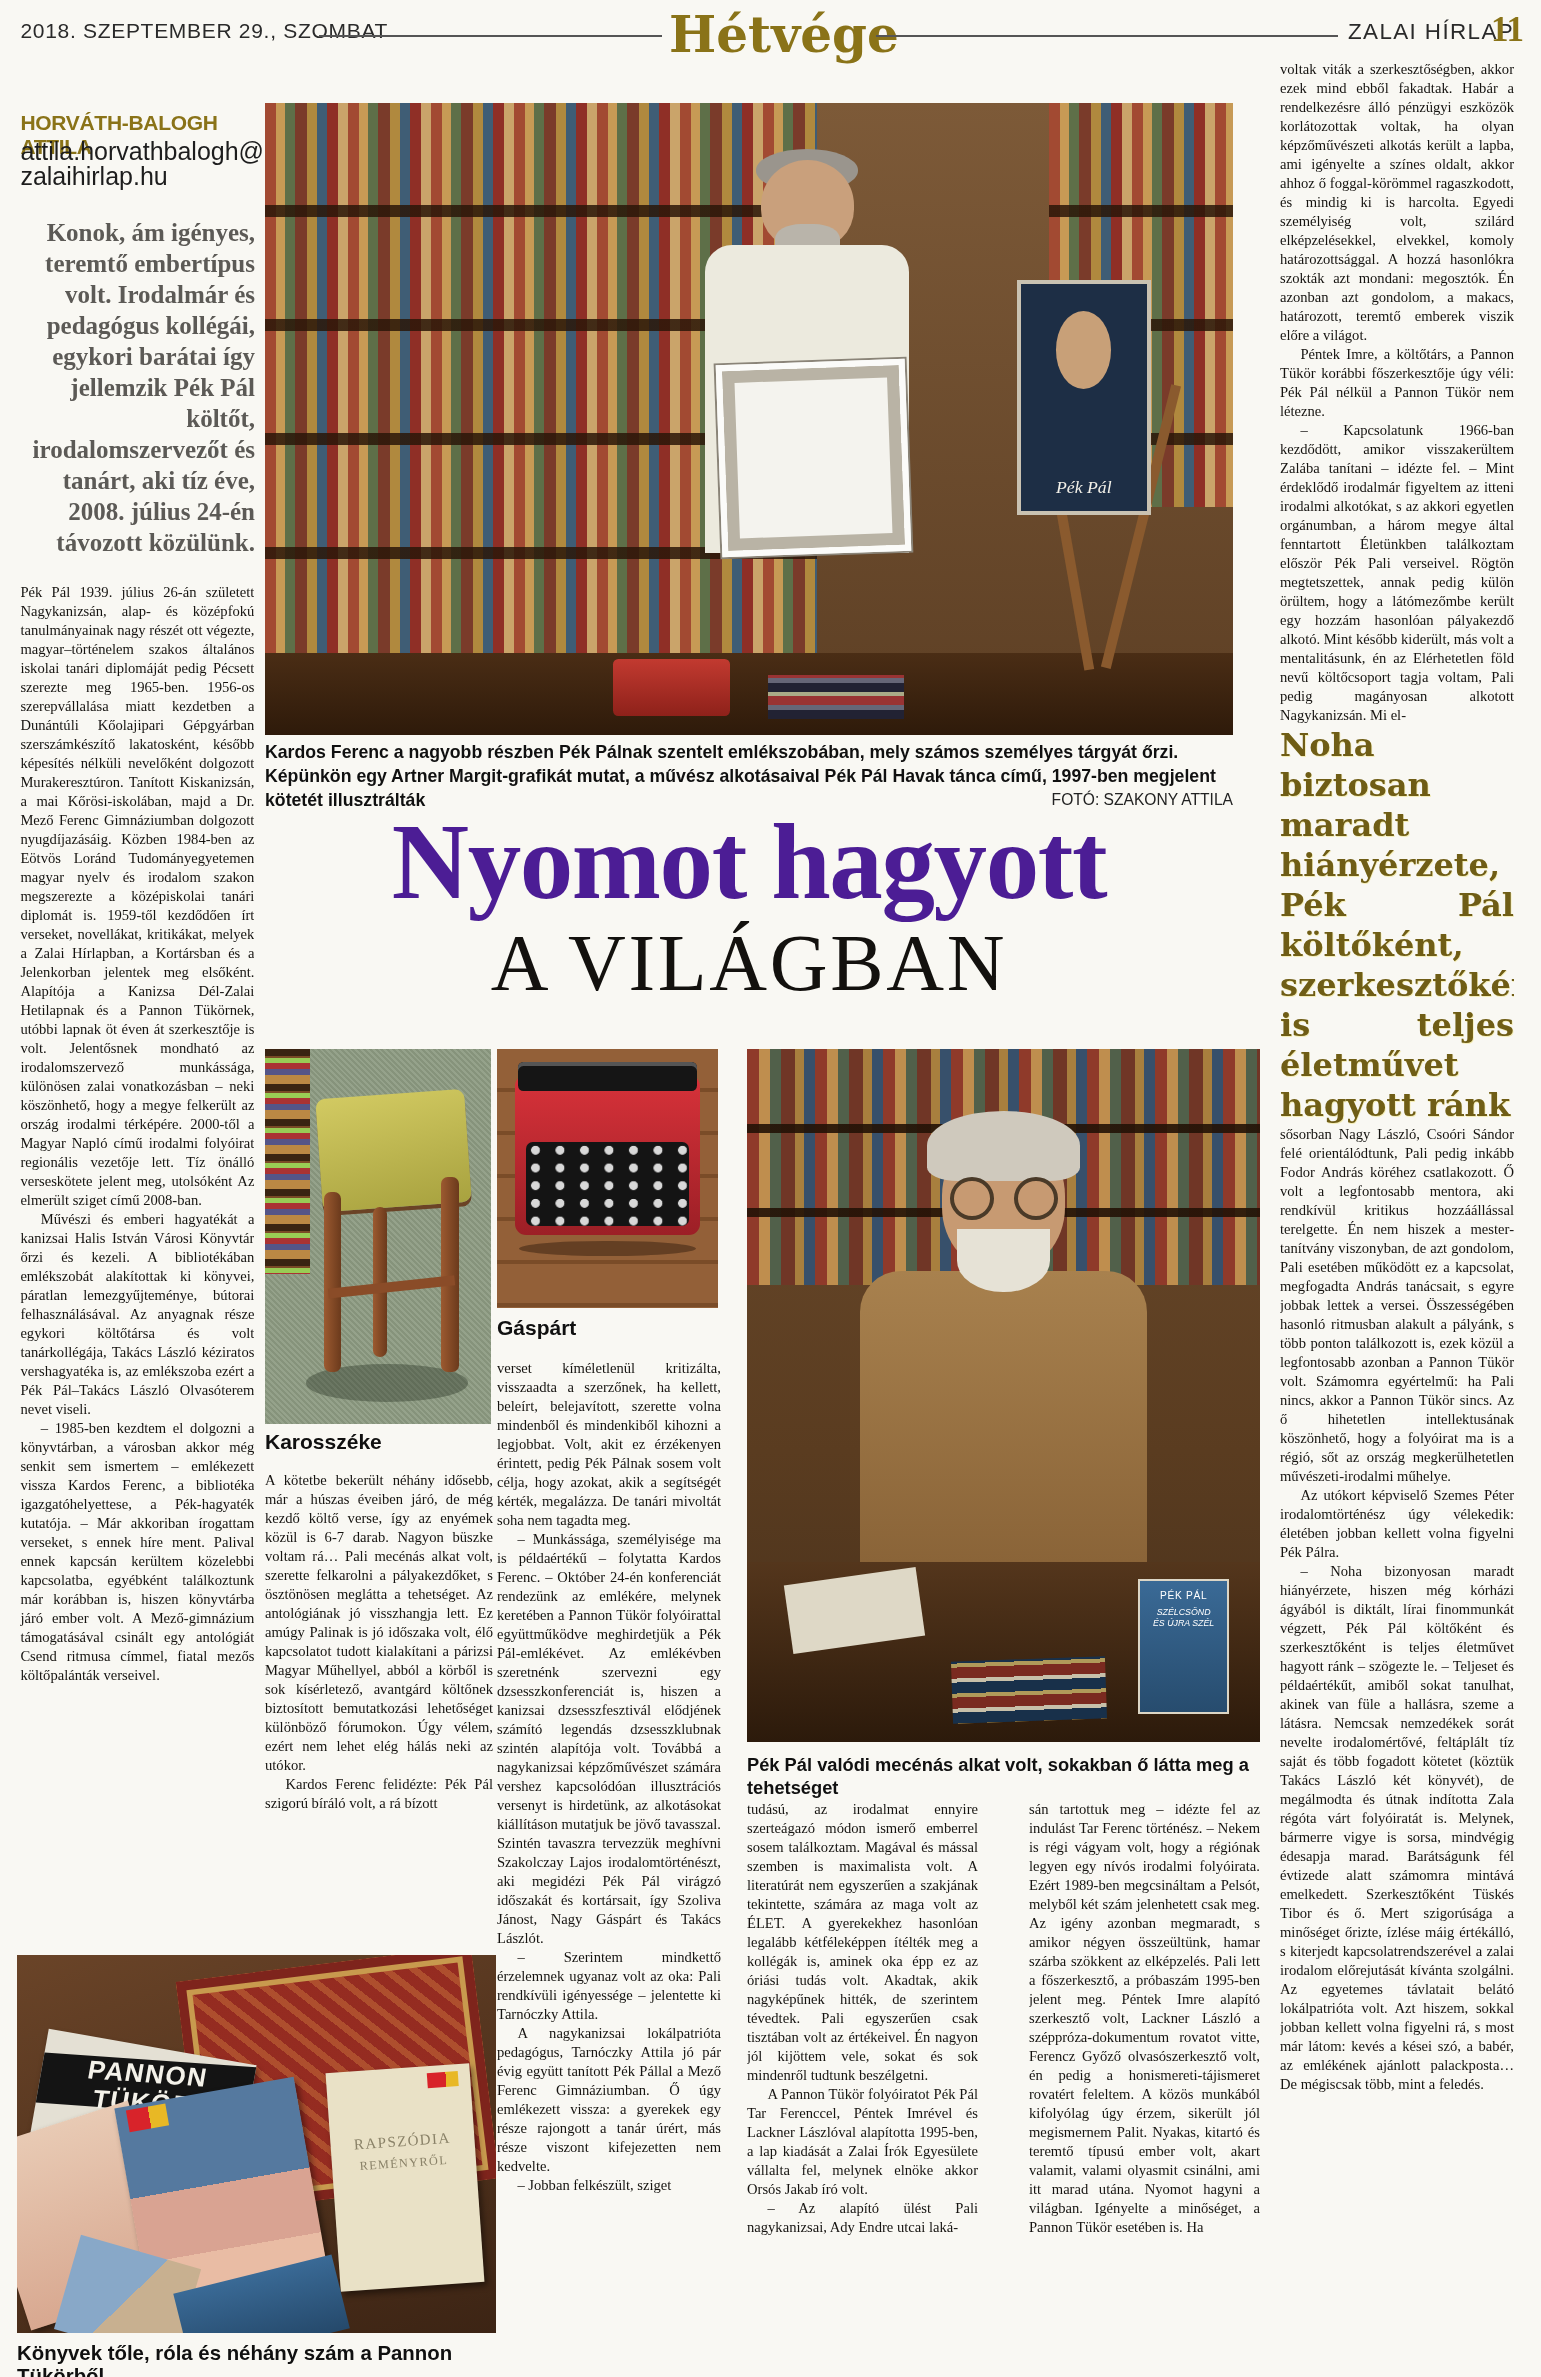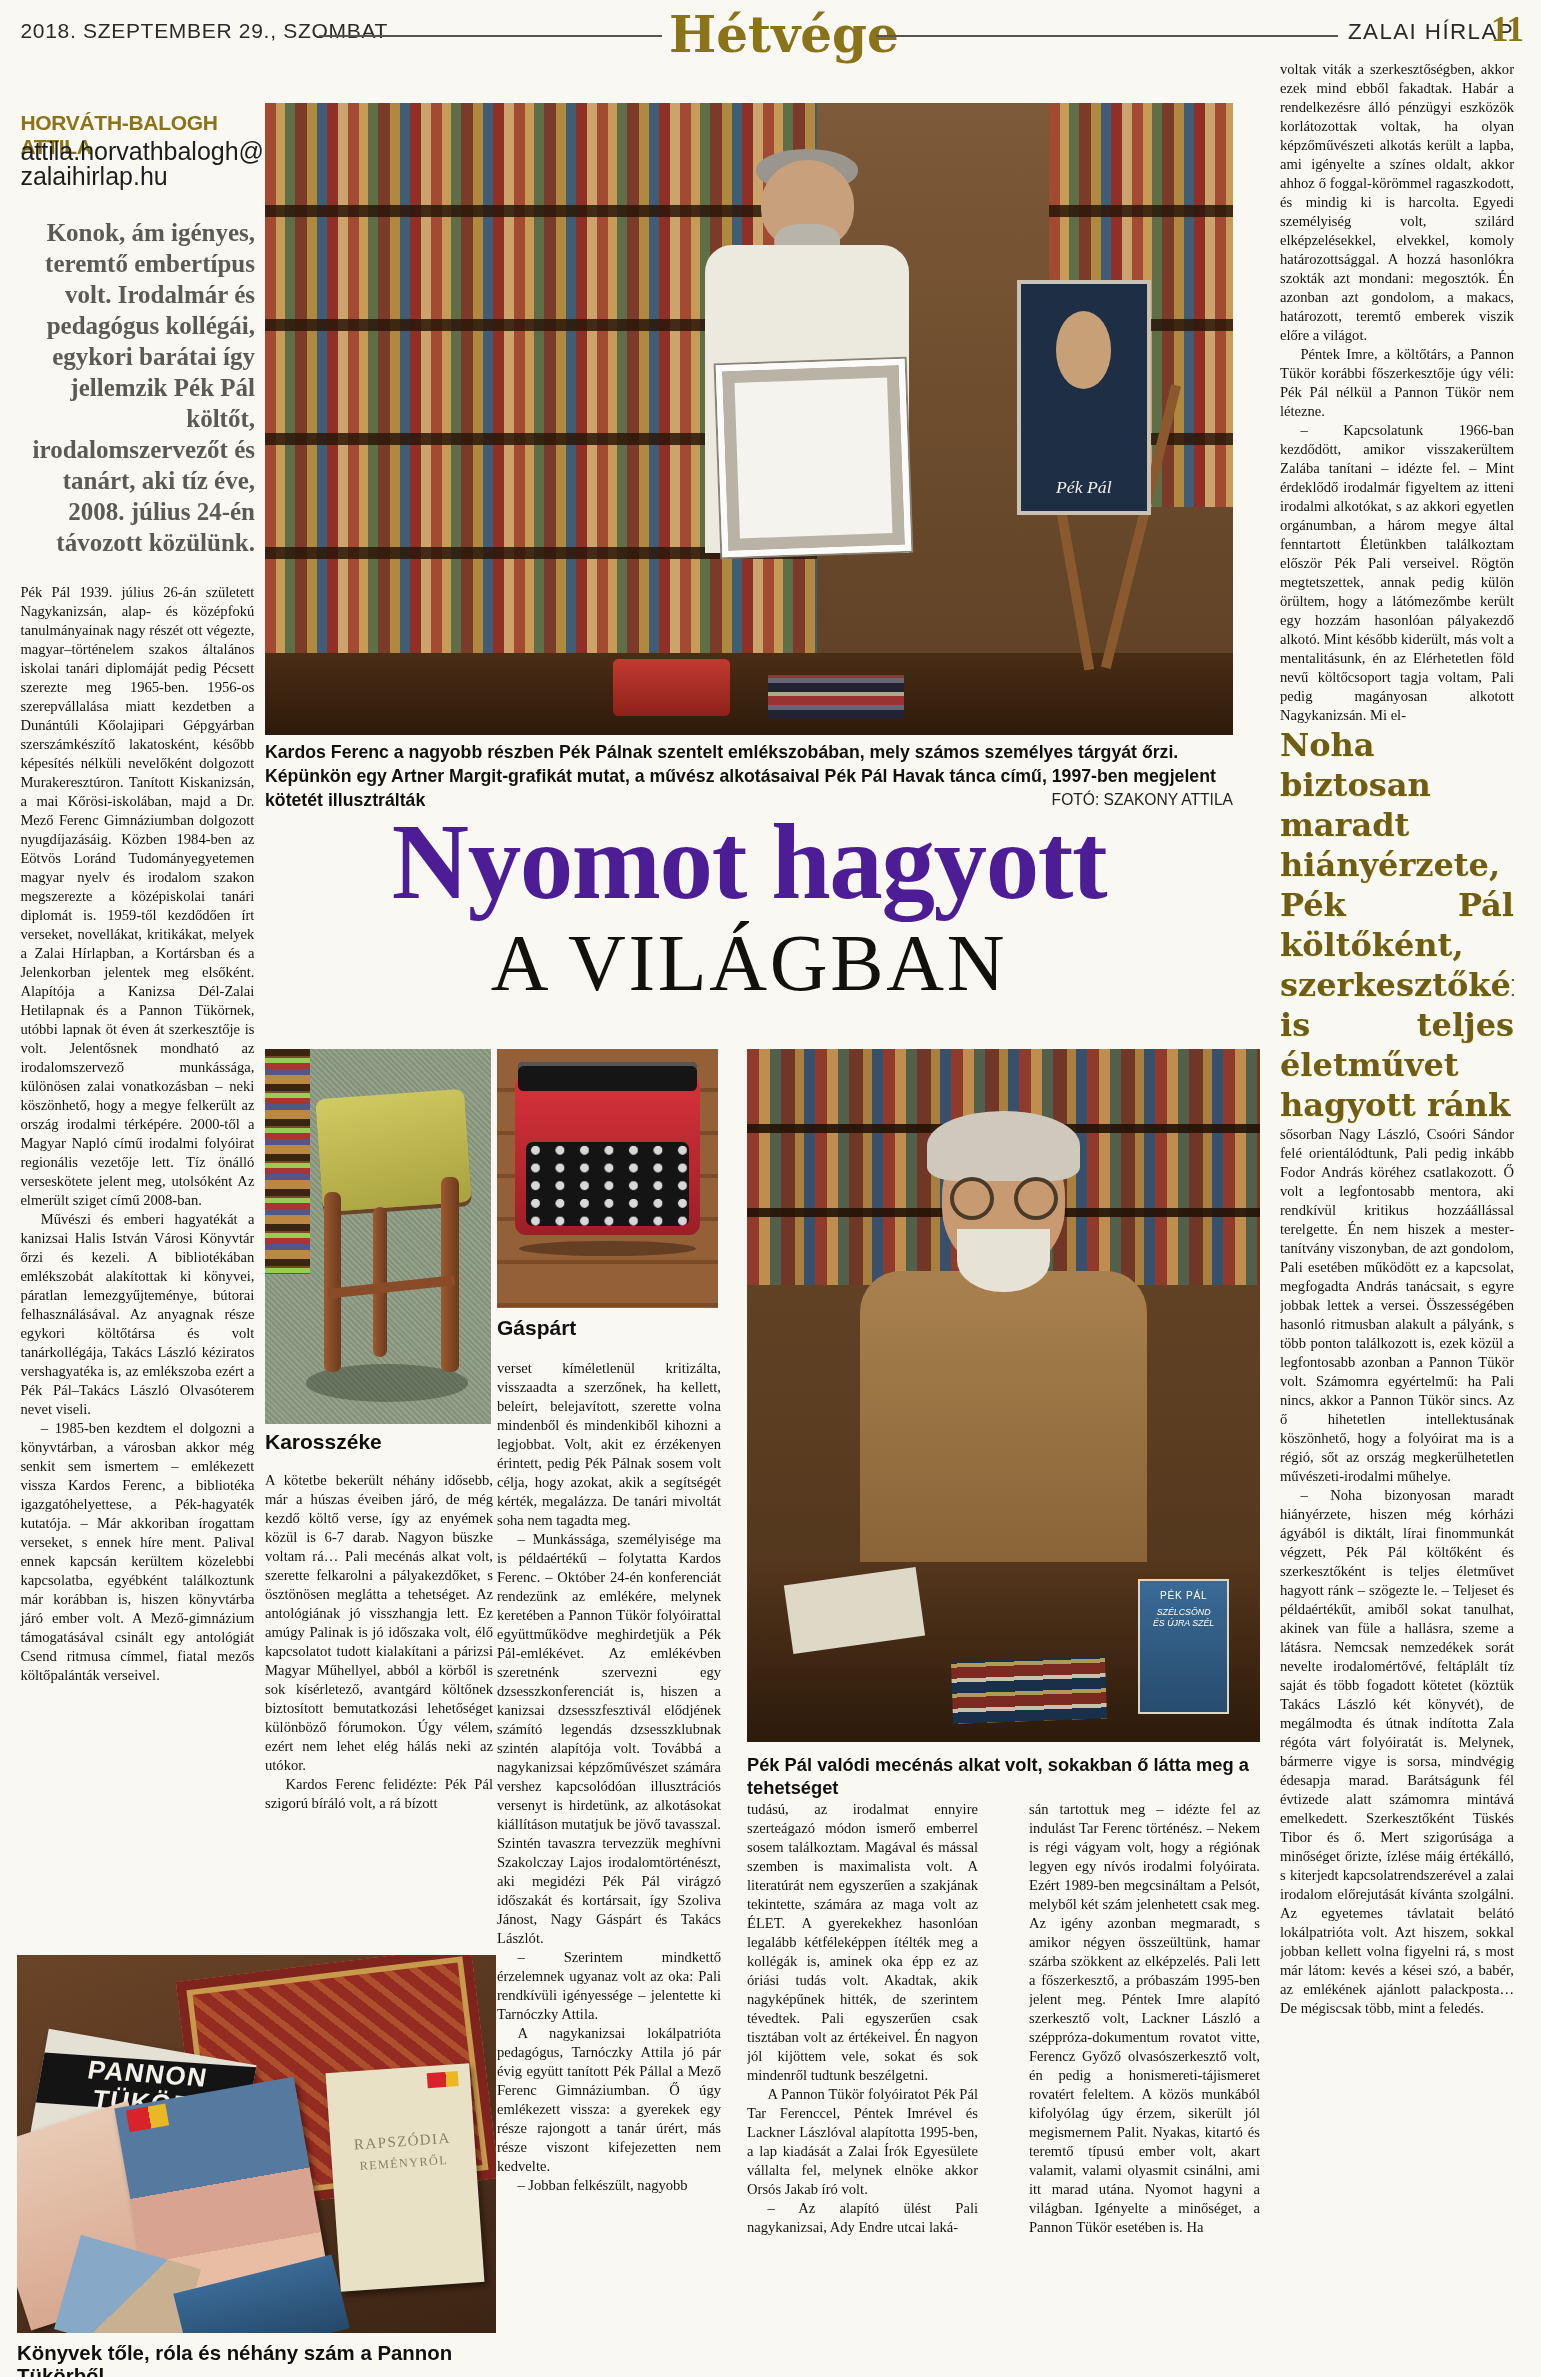--- a/index.html
+++ b/index.html
@@ -214,21 +214,21 @@
       <div class="tw-carriage"></div>
       <div class="tw-keys"></div>
     </div>
   </div>
   <div class="cap lbl-irogep">Gáspárt</div>
   <div class="col c3">
     <p>verset kíméletlenül kritizálta, visszaadta a szerzőnek, ha kellett, beleírt, belejavított, szerette volna mindenből és mindenkiből kihozni a legjobbat. Volt, akit ez érzékenyen érintett, pedig Pék Pálnak sosem volt célja, hogy azokat, akik a segítségét kérték, megalázza. De tanári mivoltát soha nem tagadta meg.</p>
     <p class="ind">– Munkássága, személyisége ma is példaértékű – folytatta Kardos Ferenc. – Október 24-én konferenciát rendezünk az emlékére, melynek keretében a Pannon Tükör folyóirattal együttműködve meghirdetjük a Pék Pál-emlékévet. Az emlékévben szeretnénk szervezni egy dzsesszkonferenciát is, hiszen a kanizsai dzsesszfesztivál elődjének számító legendás dzsesszklubnak szintén alapítója volt. Továbbá a nagykanizsai képzőművészet számára vershez kapcsolódóan illusztrációs versenyt is hirdetünk, az alkotásokat kiállításon mutatjuk be jövő tavasszal. Szintén tavaszra tervezzük meghívni Szakolczay Lajos irodalomtörténészt, aki megidézi Pék Pál virágzó időszakát és kortársait, így Szoliva Jánost, Nagy Gáspárt és Takács Lászlót.</p>
     <p class="ind">– Szerintem mindkettő érzelemnek ugyanaz volt az oka: Pali rendkívüli igényessége – jelentette ki Tarnóczky Attila.</p>
     <p class="ind">A nagykanizsai lokálpatrióta pedagógus, Tarnóczky Attila jó pár évig együtt tanított Pék Pállal a Mező Ferenc Gimnáziumban. Ő úgy emlékezett vissza: a gyerekek egy része rajongott a tanár úrért, más része viszont kifejezetten nem kedvelte.</p>
-    <p class="ind">– Jobban felkészült, nagyobb</p>
+    <p class="ind">– Jobban felkészült, sziget</p>
   </div>
 
   <div class="photo ph-man2">
     <div class="m2-shelf"></div>
     <div class="m2-sweater"></div>
     <div class="m2-head"></div>
     <div class="m2-hair"></div>
     <div class="m2-glass g1"></div>
     <div class="m2-glass g2"></div>
     <div class="m2-beard"></div>
@@ -249,20 +249,21 @@
   <div class="col c5">
     <p>sán tartottuk meg – idézte fel az indulást Tar Ferenc történész. – Nekem is régi vágyam volt, hogy a régiónak legyen egy nívós irodalmi folyóirata. Ezért 1989-ben megcsináltam a Pelsót, melyből két szám jelenhetett csak meg. Az igény azonban megmaradt, s amikor négyen összeültünk, hamar szárba szökkent az elképzelés. Pali lett a főszerkesztő, a próbaszám 1995-ben jelent meg. Péntek Imre alapító szerkesztő volt, Lackner László a széppróza-dokumentum rovatot vitte, Ferencz Győző olvasószerkesztő volt, én pedig a honismereti-tájismeret rovatért feleltem. A közös munkából kifolyólag úgy érzem, sikerült jól megismernem Palit. Nyakas, kitartó és teremtő típusú ember volt, akart valamit, valami olyasmit csinálni, ami itt marad utána. Nyomot hagyni a világban. Igényelte a minőséget, a Pannon Tükör esetében is. Ha</p>
   </div>
 
   <div class="col c6">
     <p>voltak viták a szerkesztőségben, akkor ezek mind ebből fakadtak. Habár a rendelkezésre álló pénzügyi eszközök korlátozottak voltak, ha olyan képzőművészeti alkotás került a lapba, ami igényelte a színes oldalt, akkor ahhoz ő foggal-körömmel ragaszkodott, és mindig ki is harcolta. Egyedi személyiség volt, szilárd elképzelésekkel, elvekkel, komoly határozottsággal. A hozzá hasonlókra szokták azt mondani: megosztók. Én azonban azt gondolom, a makacs, határozott, teremtő emberek viszik előre a világot.</p>
     <p class="ind">Péntek Imre, a költőtárs, a Pannon Tükör korábbi főszerkesztője úgy véli: Pék Pál nélkül a Pannon Tükör nem létezne.</p>
     <p class="ind">– Kapcsolatunk 1966-ban kezdődött, amikor visszakerültem Zalába tanítani – idézte fel. – Mint érdeklődő irodalmár figyeltem az itteni irodalmi alkotókat, s az akkori egyetlen orgánumban, a három megye által fenntartott Életünkben találkoztam először Pék Pali verseivel. Rögtön megtetszettek, annak pedig külön örültem, hogy a látómezőmbe került egy hozzám hasonlóan pályakezdő alkotó. Mint később kiderült, más volt a mentalitásunk, én az Elérhetetlen föld nevű költőcsoport tagja voltam, Pali pedig magányosan alkotott Nagykanizsán. Mi el-</p>
     <p class="pullq">Noha biztosan maradt hiányérzete, Pék Pál költőként, szerkesztőként is teljes életművet hagyott ránk</p>
     <p>sősorban Nagy László, Csoóri Sándor felé orientálódtunk, Pali pedig inkább Fodor András köréhez csatlakozott. Ő volt a legfontosabb mentora, aki rendkívül kritikus hozzáállással terelgette. Én nem hiszek a mester-tanítvány viszonyban, de azt gondolom, Pali esetében működött ez a kapcsolat, megfogadta András tanácsait, s egyre jobbak lettek a versei. Összességében hasonló ritmusban alakult a pályánk, s több ponton találkozott is, ezek közül a legfontosabb azonban a Pannon Tükör volt. Számomra egyértelmű: ha Pali nincs, akkor a Pannon Tükör sincs. Az ő hihetetlen intellektusának köszönhető, hogy a folyóirat ma is a régió, sőt az ország megkerülhetetlen művészeti-irodalmi műhelye.</p>
+    <p class="ind">Az utókort képviselő Szemes Péter irodalomtörténész úgy vélekedik: életében jobban kellett volna figyelni Pék Pálra.</p>
     <p class="ind">– Noha bizonyosan maradt hiányérzete, hiszen még kórházi ágyából is diktált, lírai finommunkát végzett, Pék Pál költőként és szerkesztőként is teljes életművet hagyott ránk – szögezte le. – Teljeset és példaértékűt, amiből sokat tanulhat, akinek van füle a hallásra, szeme a látásra. Nemcsak nemzedékek sorát nevelte irodalomértővé, feltáplált tíz saját és több fogadott kötetet (köztük Takács László két könyvét), de megálmodta és útnak indította Zala régóta várt folyóiratát is. Melynek, bármerre vigye is sorsa, mindvégig édesapja marad. Barátságunk fél évtizede alatt számomra mintává emelkedett. Szerkesztőként Tüskés Tibor és ő. Mert szigorúsága a minőséget őrizte, ízlése máig értékálló, s kiterjedt kapcsolatrendszerével a zalai irodalom előrejutását kívánta szolgálni. Az egyetemes távlatait belátó lokálpatrióta volt. Azt hiszem, sokkal jobban kellett volna figyelni rá, s most már látom: kevés a kései szó, a babér, az emlékének ajánlott palackposta… De mégiscsak több, mint a feledés.</p>
   </div>
 
   <div class="photo ph-books">
     <div class="bk bk-red"></div>
     <div class="bk bk-pannon">
       <div class="band">PANNON TÜKÖR</div>
     </div>
     <div class="bk bk-pink"></div>
     <div class="bk bk-paint">

